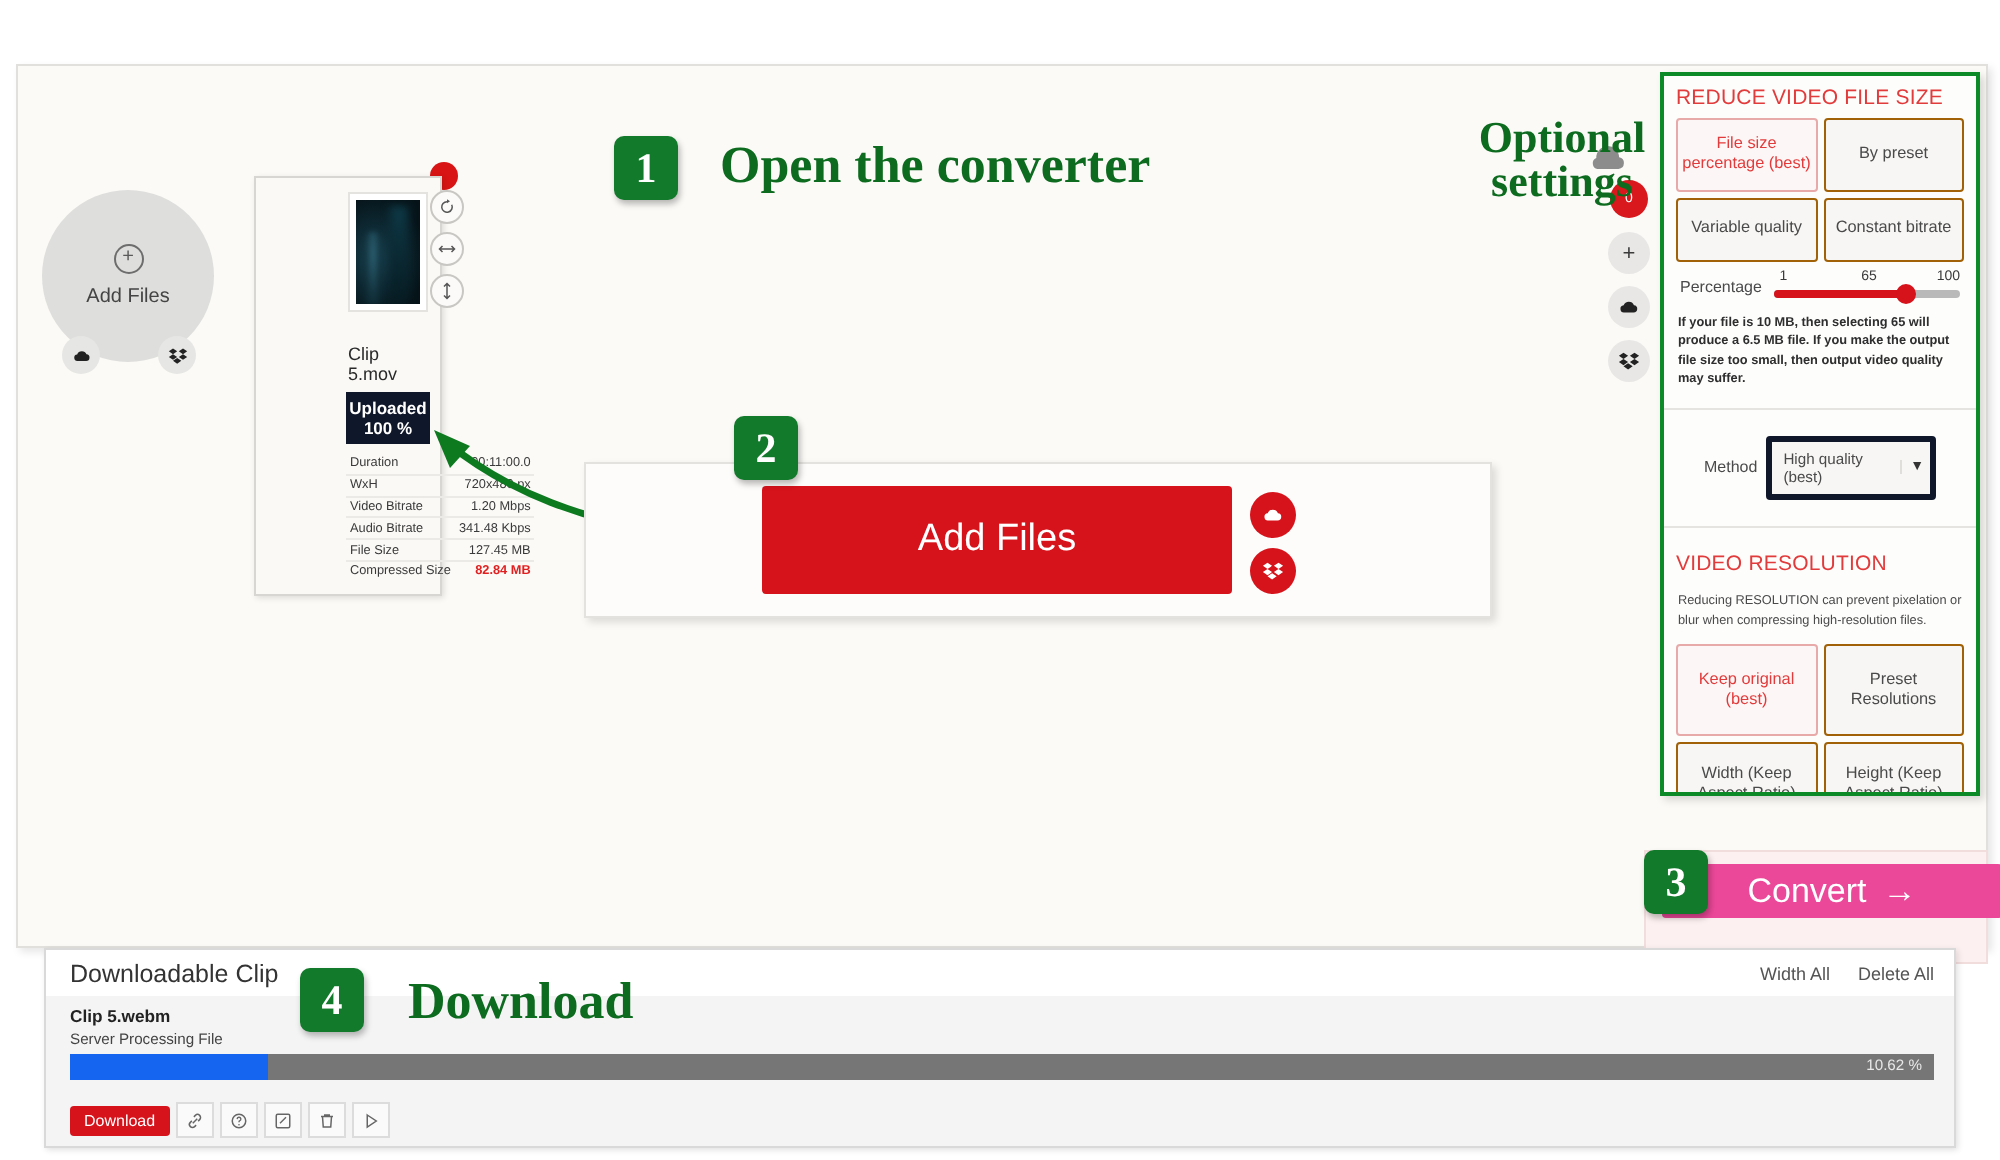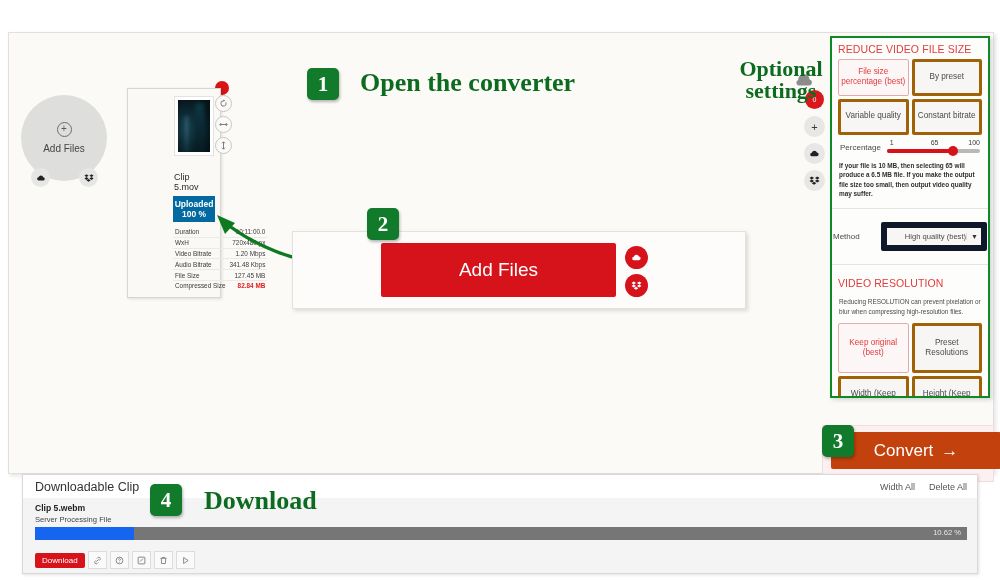--- a/index.html
+++ b/index.html
@@ -106,21 +106,21 @@
     filter:blur(1.4px);
     border-radius:40% 40% 10% 10%;
   }
   .file-name {
     font-size: 9px;
     color: #2a2a2a;
     padding: 16px 6px 4px 6px;
   }
   .upload-bar {
     margin: 0 5px;
-    background: #0369a1;
+    background: #0f172a;
     color: #fff;
     font-size: 8.5px;
     font-weight: bold;
     text-align: center;
     padding: 3px 0;
   }
   .meta-table {
     margin: 5px 5px 6px 5px;
     width: calc(100% - 10px);
     border-collapse: collapse;
@@ -236,21 +236,21 @@
     letter-spacing: .1px;
   }
   .sp-grid {
     display: grid;
     grid-template-columns: 1fr 1fr;
     gap: 3px;
     padding: 0 6px;
   }
   .sp-opt {
     background: #f7f6f4;
-    border: 3px solid #a16207;
+    border: 1px solid #a16207;
     font-size: 8.2px;
     color: #4a4a4a;
     text-align: center;
     padding: 7px 2px;
     line-height: 1.25;
     border-radius: 2px;
     min-height: 16px;
     display: flex; align-items: center; justify-content: center;
   }
   .sp-opt.active {
@@ -286,29 +286,29 @@
     background: #d6121b;
   }
   .sp-hint {
     font-size: 6.4px;
     color: #2e2e2e;
     padding: 6px 7px 2px 7px;
     line-height: 1.5;
     font-weight: bold;
   }
   .method-row {
-    display: flex; align-items: center; gap: 21px;
-    padding: 6px 1px;
+    display: flex; align-items: center; gap: 4px;
+    padding: 6px 20px;
   }
   .method-label { font-size: 8px; color: #4a4a4a; flex: 0 0 auto; }
   .method-select {
     flex: 1;
     display: flex; align-items: center; justify-content: flex-end;
     background: #f7f6f4;
-    border: 6px solid #0f172a;
+    border: 3px solid #0f172a;
     font-size: 7.6px;
     color: #4a4a4a;
     padding: 4px 3px 4px 6px;
     border-radius: 2px;
   }
   .method-caret { font-size: 7px; color:#333; padding-left:4px; border-left:1px solid #e0dedb;}
   .sp-note {
     font-size: 6.4px;
     color: #4a4a4a;
     padding: 4px 7px 6px 7px;
@@ -348,22 +348,22 @@
     left: 822px;
     top: 425px;
     width: 170px;
     height: 55px;
     background: #fdf0f0;
     border: 1px solid #f2dddd;
   }
   .convert-btn {
     position: absolute;
     left: 8px; top: 6px;
-    width: 170px; height: 37px;
-    background: #c2410c;
+    width: 170px; height: 27px;
+    background: #ec4899;
     color: #fff;
     font-size: 17px;
     display: flex; align-items: center; justify-content: center;
     gap: 8px;
     border-radius: 2px;
     text-align: right;
   }
 
   
   .dl-section {

